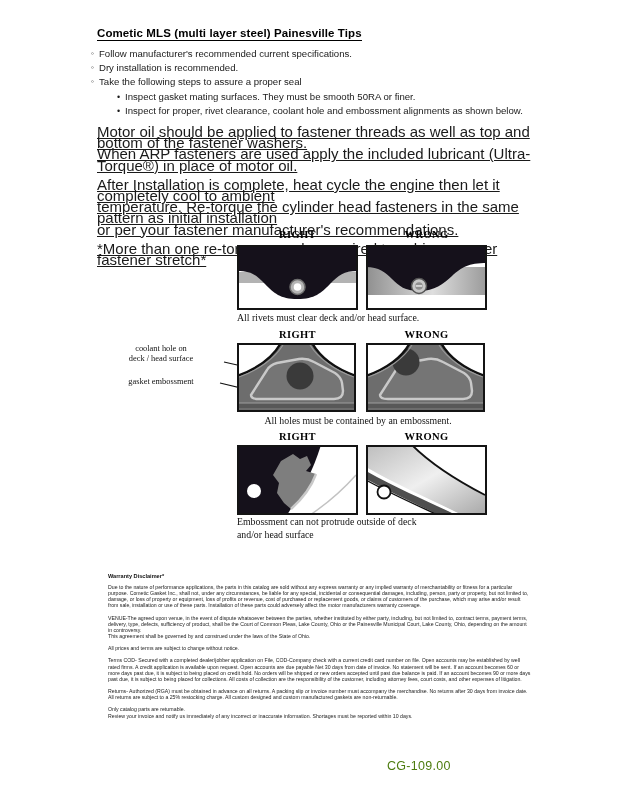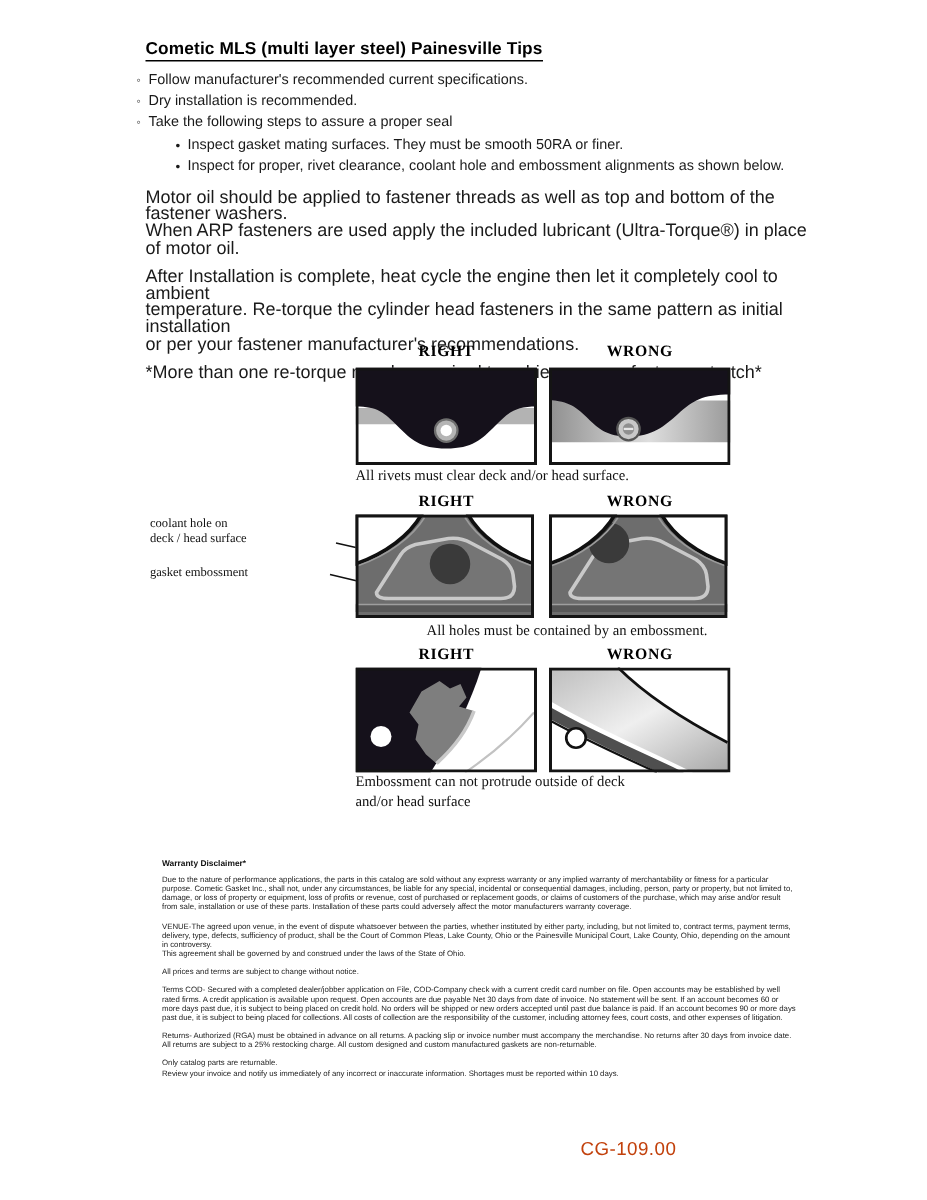--- a/index.html
+++ b/index.html
@@ -8,38 +8,38 @@
 
   
   .textblock{position:absolute;top:0;left:91px;width:452px;}
   .title{margin:27px 0 0 6px;display:inline-block;font-size:11.5px;font-weight:bold;color:#000;border-bottom:1.4px solid #000;padding-bottom:1px;letter-spacing:.1px;}
   .bullets{margin-top:6px;}
   .bullet-row{display:flex;font-size:9.6px;line-height:14.2px;}
   .bullet-row .mk{width:8px;flex:0 0 8px;text-align:left;font-size:8px;line-height:14.2px;}
   .bullet-row.sub{margin-left:26px;}
   .bullet-row.sub .mk{font-size:9px;}
   .diesel-heading{margin:12px 0 0 6px;font-size:10.8px;font-weight:bold;color:#000;}
-  .para{margin:8px 0 0 6px;font-size:12px;line-height:11.2px;width:448px;}
+  .para{margin:8px 0 0 6px;font-size:15px;line-height:11.2px;width:448px;text-decoration:underline;}
 
   
   .diagrams{position:absolute;top:0;left:0;width:618px;height:560px;pointer-events:none;font-family:Liberation Serif, serif;}
   .dg-label{position:absolute;width:121px;text-align:center;font-size:10.5px;font-weight:bold;letter-spacing:.4px;color:#000;}
   .dg-box{position:absolute;width:121px;}
   .dg-box svg{display:block;}
   .caption{position:absolute;font-size:9.8px;line-height:12.5px;color:#111;}
-  .side-label{position:absolute;text-align:left;font-size:8.4px;line-height:10.2px;color:#111;}
+  .side-label{position:absolute;text-align:center;font-size:8.4px;line-height:10.2px;color:#111;}
   .leader{position:absolute;}
 
   
   .disclaimer{position:absolute;top:573px;left:108px;width:424px;}
   .disc-h{font-size:5.6px;font-weight:bold;margin:0 0 5px 0;color:#111;}
   .disc-p{font-size:5.2px;line-height:6.15px;margin:0 0 6px 0;color:#222;}
 
   
-  .footer{position:absolute;top:759px;left:387px;font-size:12.5px;color:#c2410c;letter-spacing:.3px;}
+  .footer{position:absolute;top:759px;left:387px;font-size:12.5px;color:#4d7c0f;letter-spacing:.3px;}
 </style>
 </head>
 <body>
 
 <div class="textblock">
   <div class="title">Cometic MLS (multi layer steel) Painesville Tips</div>
   <div class="bullets">
     <div class="bullet-row">
         <span class="mk">◦</span>
         <span>Follow manufacturer's recommended current specifications.</span>
@@ -138,21 +138,21 @@
       <line x1="0" y1="60" x2="119" y2="60" stroke="#9e9e9e" stroke-width="1"></line>
       <path d="M14,52 L30,27 Q33,22 40,20 L62,16 Q70,15 77,19 L98,30 Q104,34 105,40 L106,48 Q106,56 97,56 L22,56 Q14,56 14,52 Z" fill="#757575" stroke="#c9c9c9" stroke-width="2.4" stroke-linejoin="round"></path>
       <circle cx="40" cy="19" r="13.5" fill="#3a3a3a"></circle>
       <path d="M0,0 H44 C36,14 20,26 0,33 Z" fill="#ffffff" stroke="#101010" stroke-width="2.4"></path>
       <path d="M119,0 H75 C83,14 99,26 119,33 Z" fill="#ffffff" stroke="#101010" stroke-width="2.4"></path>
       <path d="M46,2 C38,15 22,27 2,34" fill="none" stroke="#9b9b9b" stroke-width="1.1"></path>
       <path d="M73,2 C81,15 97,27 117,34" fill="none" stroke="#9b9b9b" stroke-width="1.1"></path>
       <rect x="1" y="1" width="117" height="67" fill="none" stroke="#141414" stroke-width="2"></rect>
     </svg>
   </div>
-  <div class="caption" style="left:253px;top:415px;width:250px;text-align:center;">All holes must be contained by an embossment.</div>
+  <div class="caption" style="left:233px;top:415px;width:250px;text-align:center;">All holes must be contained by an embossment.</div>
 
   <div class="dg-label" style="left:237px;top:431px;">RIGHT</div>
   <div class="dg-label" style="left:366px;top:431px;">WRONG</div>
 
   <div class="dg-box" style="left:237px;top:445px;">
     <svg width="121" height="70" viewBox="0 0 121 70">
       <rect x="0" y="0" width="121" height="70" fill="#ffffff"></rect>
       <path d="M0,0 L84,0 C76,26 64,48 50,70 L0,70 Z" fill="#15111b"></path>
       <path d="M119,30 C103,48 88,60 73,70" fill="none" stroke="#c2c2c2" stroke-width="1.4"></path>
       <path d="M36,30 L44,16 L56,9 L63,14 L70,11 L74,20 L69,26 L79,29 C74,43 64,55 54,64 L47,58 L40,48 L42,38 Z" fill="#7e7e7e"></path>

